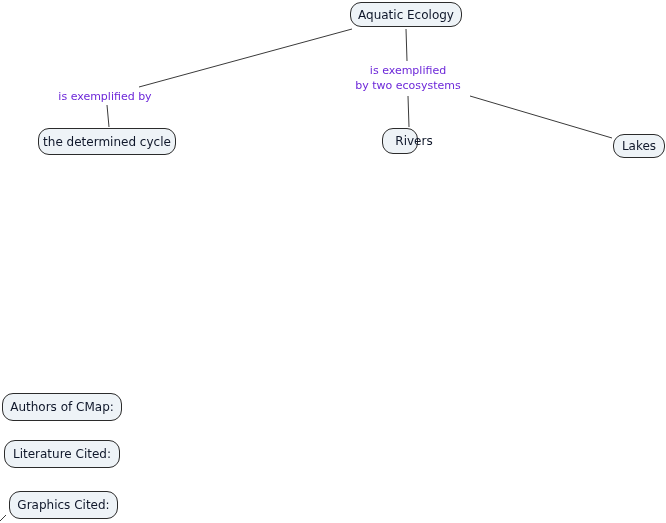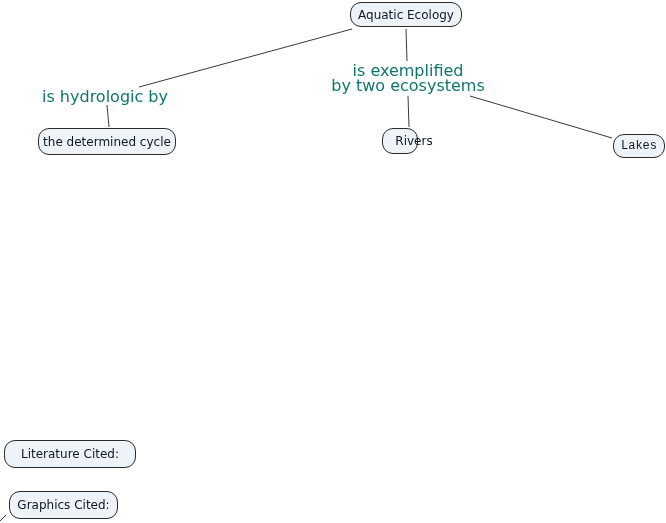--- a/index.html
+++ b/index.html
@@ -40,62 +40,63 @@
     line-height: 14px;
     display: flex;
     align-items: center;
     justify-content: center;
     white-space: nowrap;
     text-align: center;
   }
   .phrase {
     position: absolute;
     transform: translateX(-50%);
-    color: #0f766e;
-    font-size: 16px;
+    color: #6d28d9;
+    font-size: 11px;
     line-height: 15px;
     text-align: center;
     white-space: pre-line;
   }
   
   #node-aquatic     { left: 350px; top: 2px;   width: 112px; height: 25px; }
   #node-hydrologic  { left: 38px;  top: 128px; width: 138px; height: 27px; }
   #node-rivers      { left: 382px; top: 128px; width: 36px;  height: 26px; padding-left: 28px; }
-  #node-lakes       { left: 613px; top: 134px; width: 52px;  height: 24px; font-family: Liberation Mono, monospace; }
+  #node-lakes       { left: 613px; top: 134px; width: 52px;  height: 24px; }
   #node-authors     { left: 2px;   top: 393px; width: 120px; height: 28px; }
-  #node-literature  { left: 4px;   top: 440px; width: 132px; height: 28px; }
+  #node-literature  { left: 4px;   top: 440px; width: 116px; height: 28px; }
   #node-graphics    { left: 9px;   top: 491px; width: 109px; height: 28px; text-align: right; }
   #phrase-determined  { left: 105px; top: 89px; }
   #phrase-exemplified { left: 408px; top: 63px; }
 </style>
 </head>
 <body>
 
 <div id="canvas">
 
   <svg id="connectors" viewBox="0 0 666 523" xmlns="http://www.w3.org/2000/svg">
     <line x1="352" y1="29" x2="139" y2="87"></line>
     <line x1="107" y1="105" x2="109" y2="127"></line>
     <line x1="406" y1="29" x2="407" y2="61"></line>
     <line x1="408" y1="96" x2="409" y2="127"></line>
     <line x1="470" y1="96" x2="612" y2="138"></line>
     <line x1="-1" y1="522" x2="6" y2="515"></line>
   </svg>
 
   <div class="concept" id="node-aquatic">Aquatic Ecology</div>
 
-  <div class="phrase" id="phrase-determined">is hydrologic by</div>
+  <div class="phrase" id="phrase-determined">is exemplified by</div>
 
   <div class="phrase" id="phrase-exemplified">is exemplified
 by two ecosystems</div>
 
   <div class="concept" id="node-hydrologic">the determined cycle</div>
 
   <div class="concept" id="node-rivers">Rivers</div>
 
   <div class="concept" id="node-lakes">Lakes</div>
 
+  <div class="concept" id="node-authors">Authors of CMap:</div>
 
   <div class="concept" id="node-literature">Literature Cited:</div>
 
   <div class="concept" id="node-graphics">Graphics Cited:</div>
 
 </div>
 
 </body></html>

